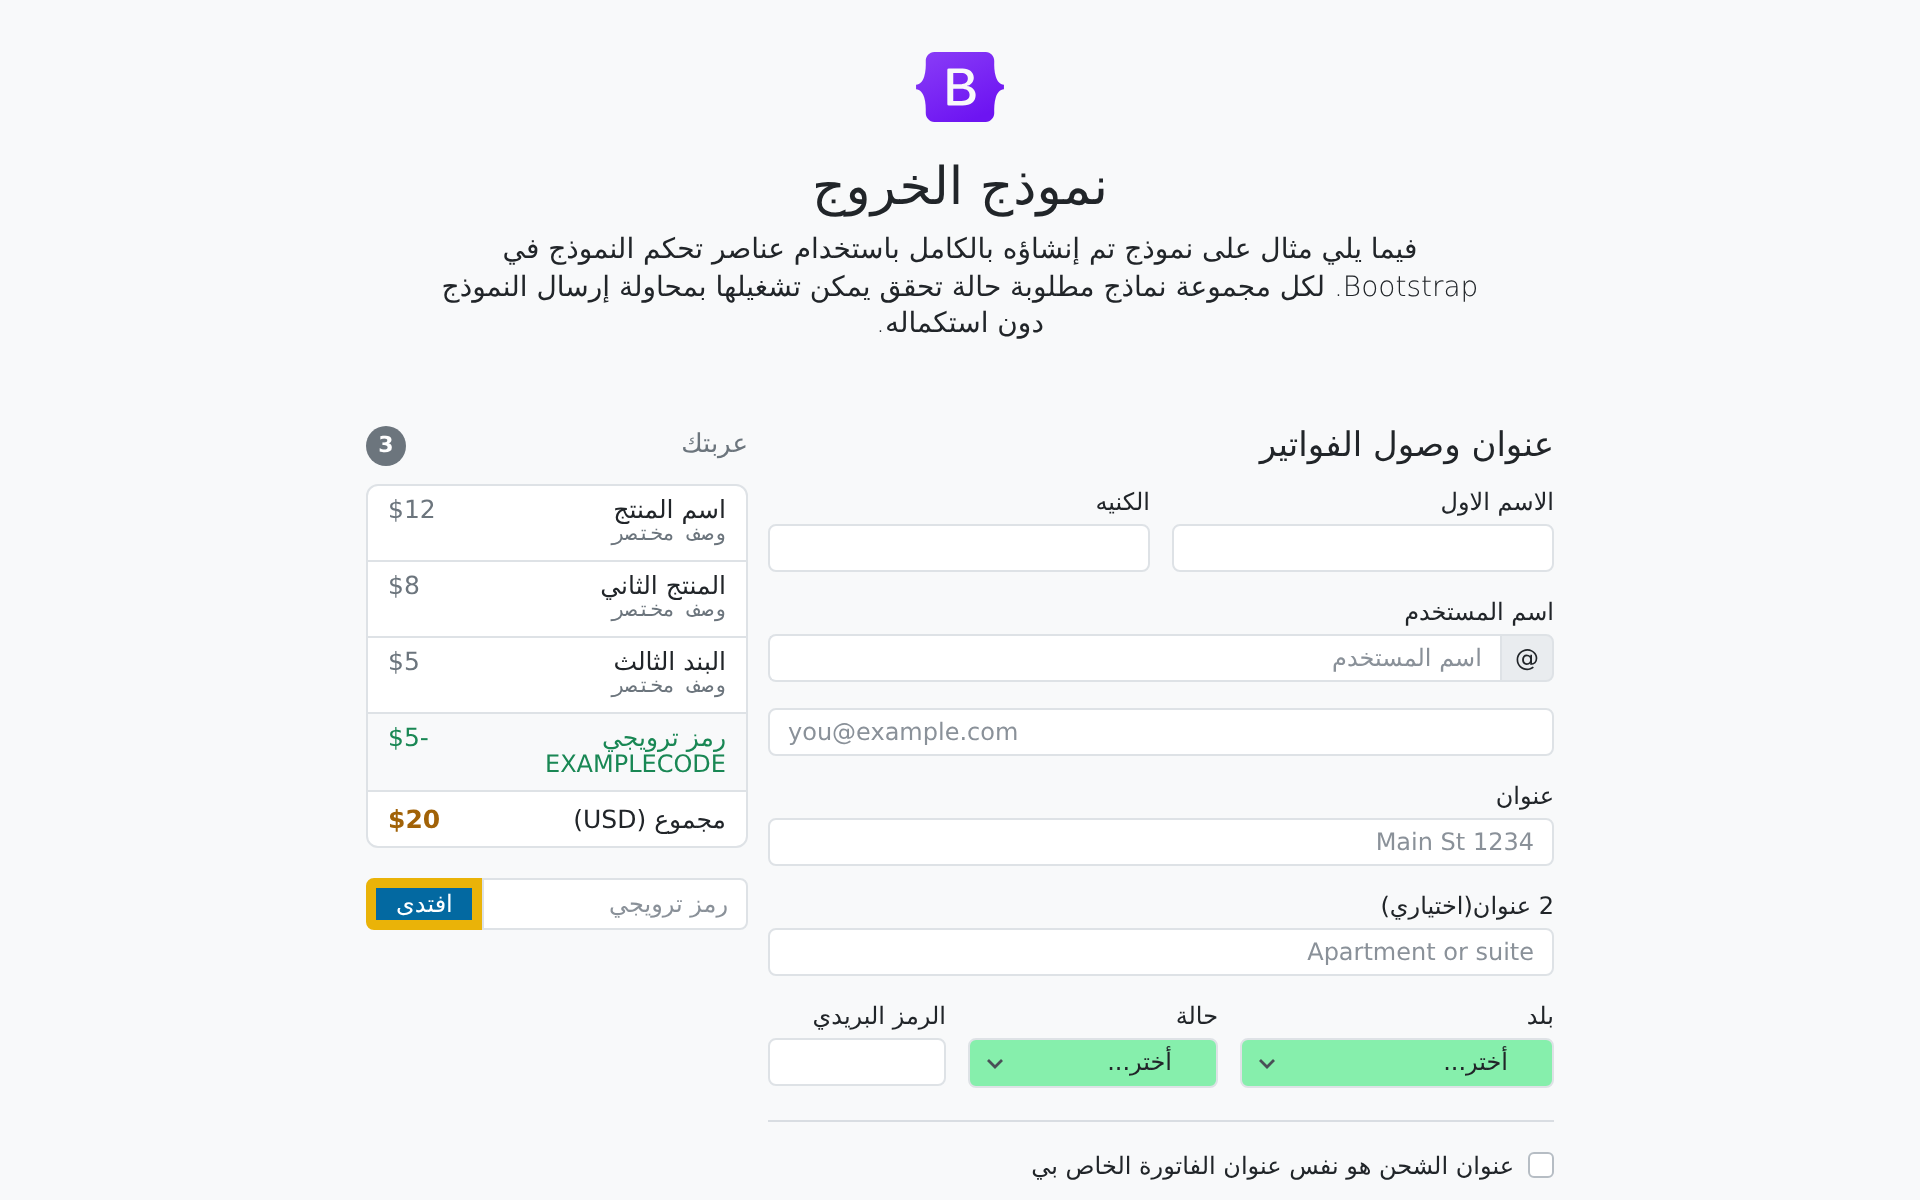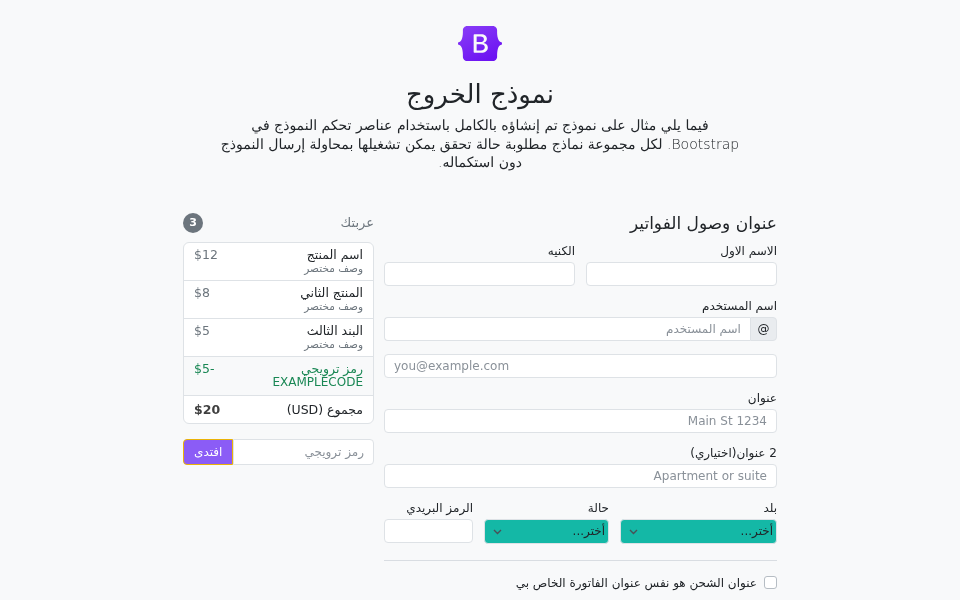--- a/index.html
+++ b/index.html
@@ -24,52 +24,52 @@
   
   .cart-head { display:flex; justify-content:space-between; align-items:center; margin-bottom:9px; height:20px; }
   .cart-title { color:#6c757d; font-size:13px; font-weight:400; }
   .badge { background:#6c757d; color:#fff; width:20px; height:20px; border-radius:50%;
            font-size:11px; font-weight:bold; display:flex; align-items:center; justify-content:center; }
   .cart-list { background:#fff; border:1px solid #dee2e6; border-radius:6px; overflow:hidden; }
   .cart-item { display:flex; justify-content:space-between; align-items:flex-start;
                padding:5px 10px 6px; border-top:1px solid #dee2e6; }
   .cart-item:first-child { border-top:none; }
   .item-name { font-size:12.5px; line-height:14px; color:#212529; }
-  .item-desc { font-size:10.5px; line-height:12px; color:#6c757d; }
+  .item-desc { font-size:10.5px; line-height:12px; color:#6c757d;font-family:Liberation Mono, monospace; }
   .item-price { font-size:12.5px; line-height:14px; color:#6c757d; }
   .promo-row { background:#f8f9fa; }
   .promo-row .item-name, .promo-row .item-code, .promo-row .item-price { color:#198754; }
   .item-code { font-size:12px; line-height:13px; }
   .total-row { align-items:center; padding:6px 10px; }
   .total-label { font-size:12.5px; color:#212529; }
-  .total-price { font-size:12.5px; font-weight:bold; color:#404040;text-align:center; }
+  .total-price { font-size:12.5px; font-weight:bold; color:#a16207;text-align:center; }
   
   .promo-form { display:flex; margin-top:15px; height:26px; }
   .promo-input { flex:1; min-width:0; border:1px solid #dee2e6; border-radius:0 4px 4px 0;
                  padding:0 9px; font-size:12px; font-family:inherit; direction:rtl; background:#fff; }
-  .promo-btn { background:#8b5cf6; color:#fff; border:1px solid #eab308; border-radius:4px 0 0 4px;
+  .promo-btn { background:#0369a1; color:#fff; border:5px solid #eab308; border-radius:4px 0 0 4px;
                font-size:12px; font-family:inherit; padding:0 10px; cursor:pointer; }
   
   .billing-title { font-size:17px; font-weight:500; margin-bottom:11px; line-height:20px; }
   .group { margin-bottom:13px; }
   .form-label { display:block; font-size:12px; line-height:14px; margin-bottom:4px; color:#212529; }
   .form-control { width:100%; height:24px; border:1px solid #dee2e6; border-radius:4px; background:#fff;
                   padding:0 9px; font-size:12px; font-family:inherit; color:#212529; direction:rtl; }
   .form-control.ltr { direction:ltr;margin-left:12px; }
   input::placeholder { color:#8a9199; opacity:1; }
   .name-row { display:flex; gap:11px; }
   .name-row > div { flex:1; }
   .input-group { display:flex; height:24px; }
   .addon { width:29px; background:#e9ecef; border:1px solid #dee2e6; border-radius:0 4px 4px 0;
            display:flex; align-items:center; justify-content:center; font-size:12px; color:#212529; }
   .input-group .form-control { border-radius:4px 0 0 4px; border-right:none; height:100%; }
   .cols-row { display:flex; gap:11px; }
   .col-country { width:157px; } .col-state { width:125px; } .col-zip { width:89px; }
-  .select { position:relative; height:25px; border:1px solid #dee2e6; border-radius:4px; background:#14b8a6;
-            display:flex; align-items:center; padding:0 3px 0 24px; font-size:12px; color:#212529; cursor:pointer; }
+  .select { position:relative; height:25px; border:1px solid #dee2e6; border-radius:4px; background:#86efac;
+            display:flex; align-items:center; padding:0 22px 0 24px; font-size:12px; color:#212529; cursor:pointer; }
   .select .chev { position:absolute; left:8px; top:9px; }
   .divider { border:0; border-top:1px solid #d9dde2; margin:16px 0 15px; }
   .check { display:flex; align-items:center; gap:7px; margin-bottom:4px; }
   .checkbox { width:13px; height:13px; border:1px solid #b6bdc4; border-radius:3px; background:#fff;
               flex:0 0 auto; cursor:pointer; }
   .check-label { font-size:12px; color:#212529; line-height:14px; }
 </style>
 </head>
 <body>
 

